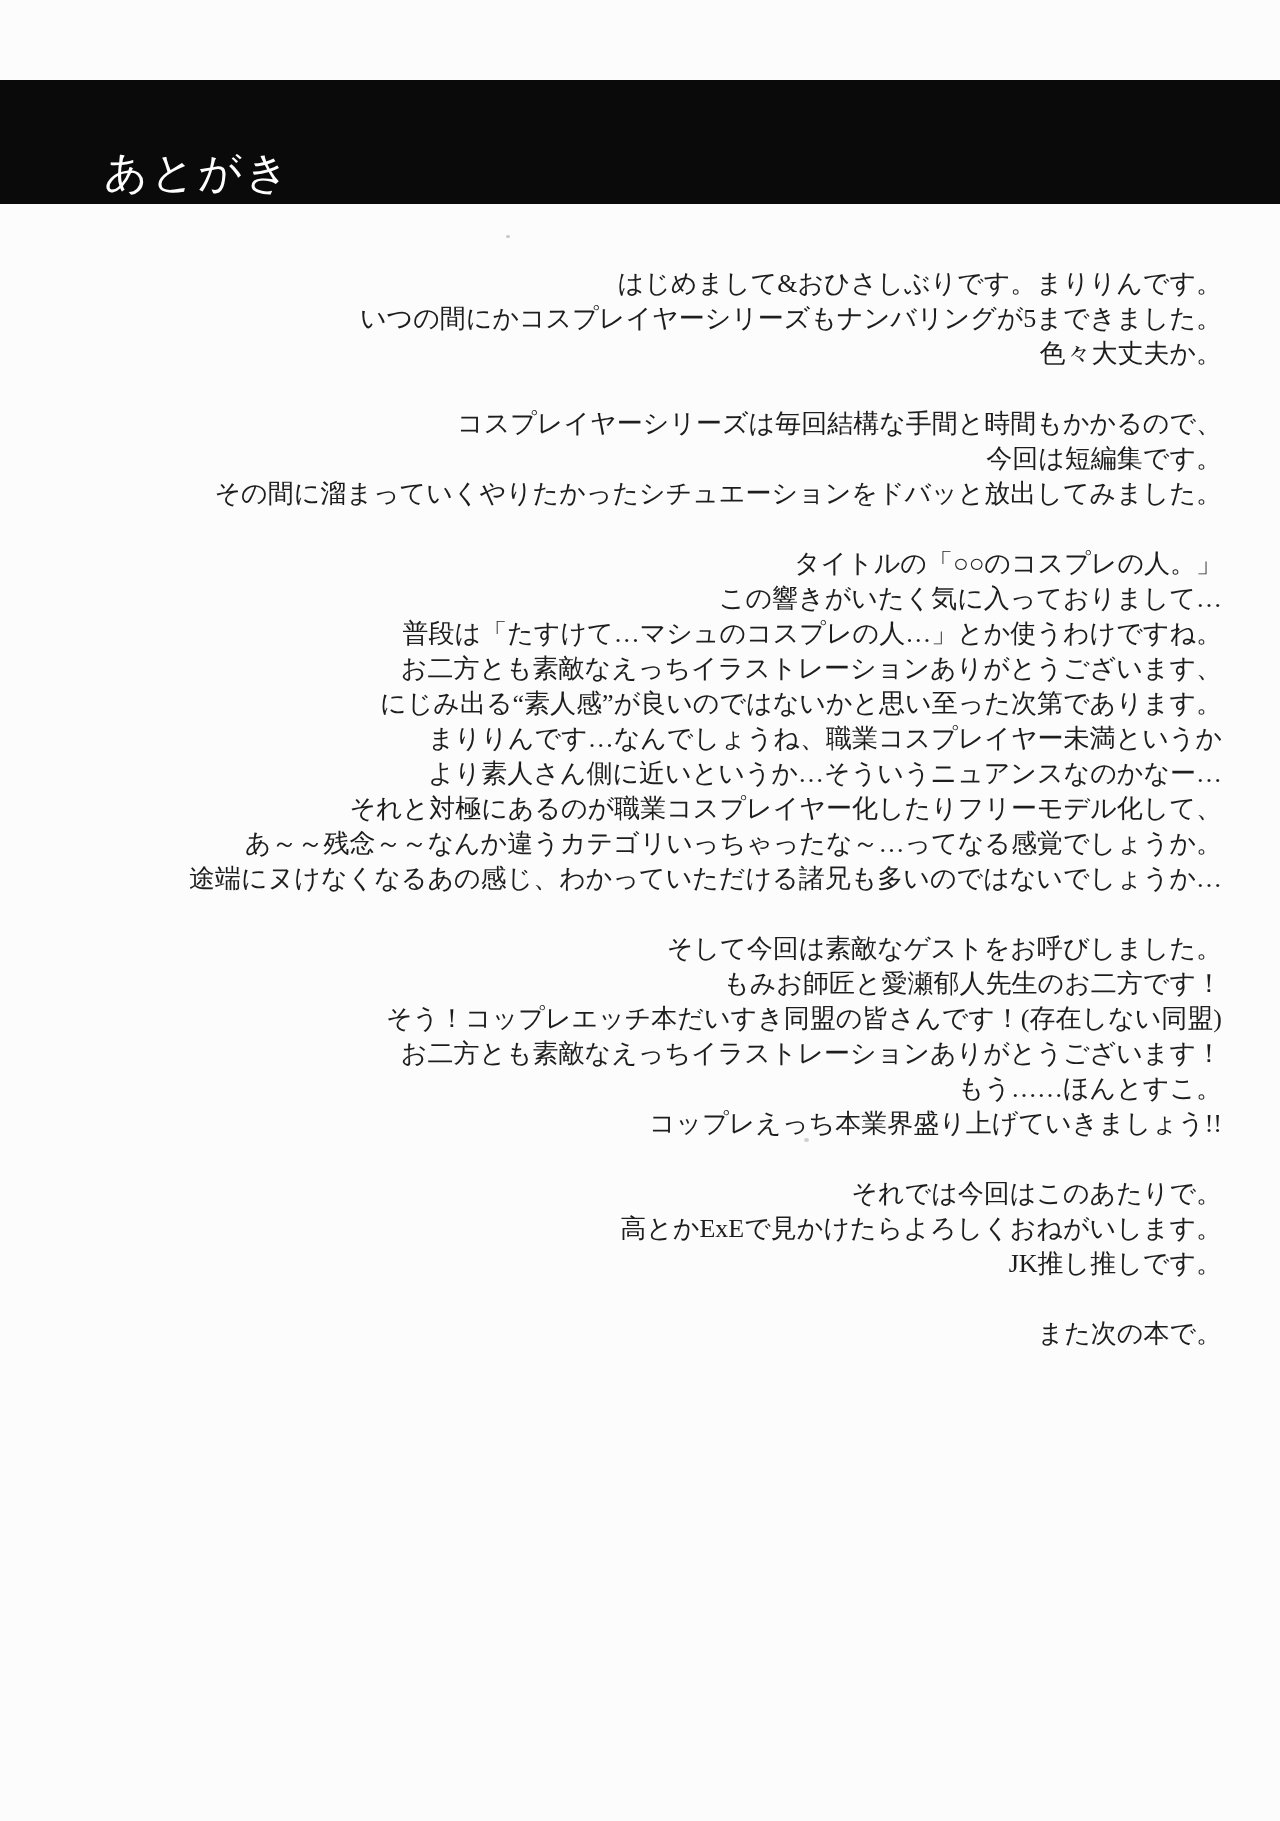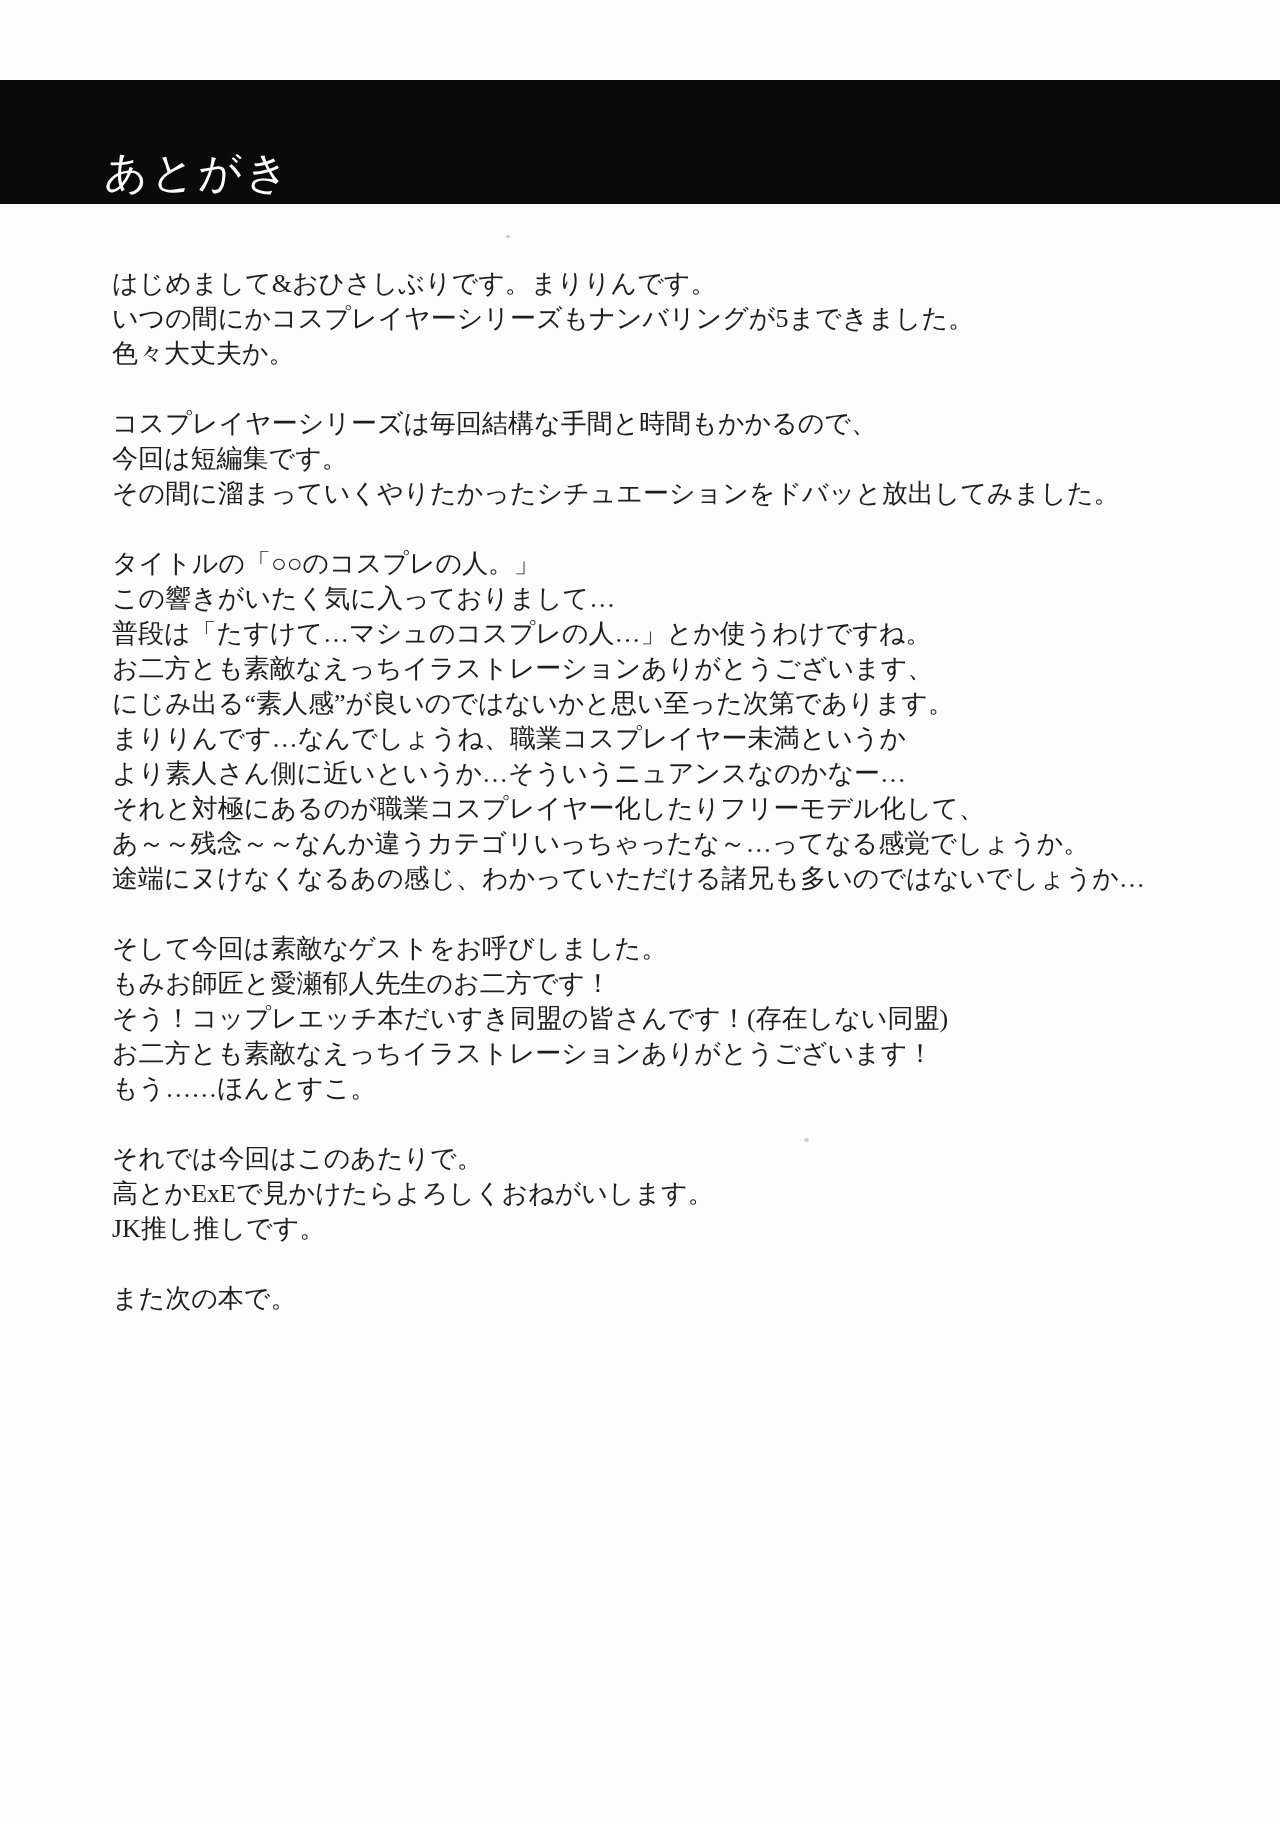--- a/index.html
+++ b/index.html
@@ -28,21 +28,21 @@
     line-height:1;
   }
   .body-text {
     position:absolute;
     left:112px; top:266px;
     width:1110px;
     color:#1d1d1d;
     font-size:26px;
     line-height:35px;
   }
-  .paragraph { margin:0 0 35px 0; }
+  .paragraph { margin:0 0 35px 0;text-align:right; }
   #paragraphs .paragraph:last-child { margin-bottom:0; }
   .line { white-space:nowrap; }
   .signature {
     padding-left:633px;
     white-space:nowrap;
   }
   .scan-speck {
     position:absolute;
     border-radius:50%;
     background:#9a9a9a;
@@ -82,20 +82,21 @@
           <div class="line">それと対極にあるのが職業コスプレイヤー化したりフリーモデル化して、</div>
           <div class="line">あ～～残念～～なんか違うカテゴリいっちゃったな～…ってなる感覚でしょうか。</div>
           <div class="line">途端にヌけなくなるあの感じ、わかっていただける諸兄も多いのではないでしょうか…</div>
         </div>
         <div class="paragraph">
           <div class="line">そして今回は素敵なゲストをお呼びしました。</div>
           <div class="line">もみお師匠と愛瀬郁人先生のお二方です！</div>
           <div class="line">そう！コップレエッチ本だいすき同盟の皆さんです！(存在しない同盟)</div>
           <div class="line">お二方とも素敵なえっちイラストレーションありがとうございます！</div>
           <div class="line">もう……ほんとすこ。</div>
+          <div class="line">コップレえっち本業界盛り上げていきましょう!!</div>
         </div>
         <div class="paragraph">
           <div class="line">それでは今回はこのあたりで。</div>
           <div class="line">高とかExEで見かけたらよろしくおねがいします。</div>
           <div class="line">JK推し推しです。</div>
         </div>
         <div class="paragraph">
           <div class="line">また次の本で。</div>
         </div>
       </div>

